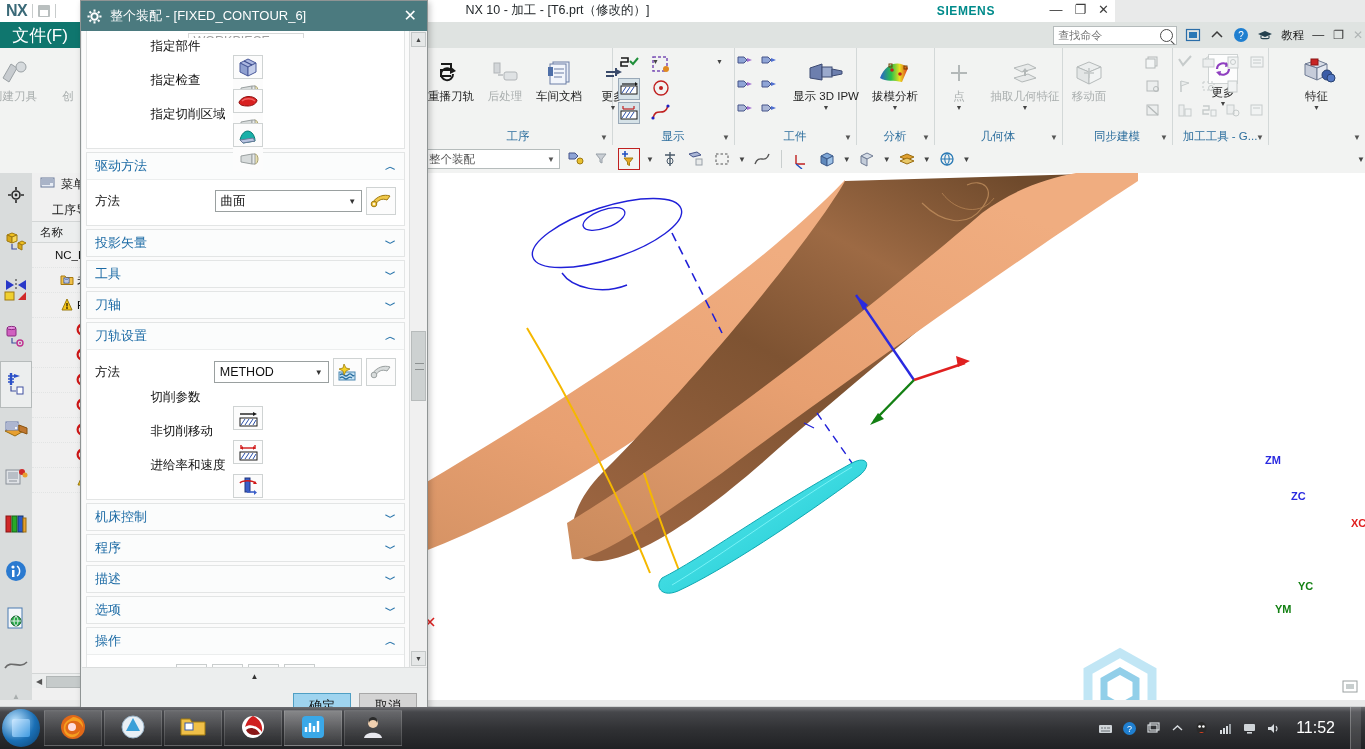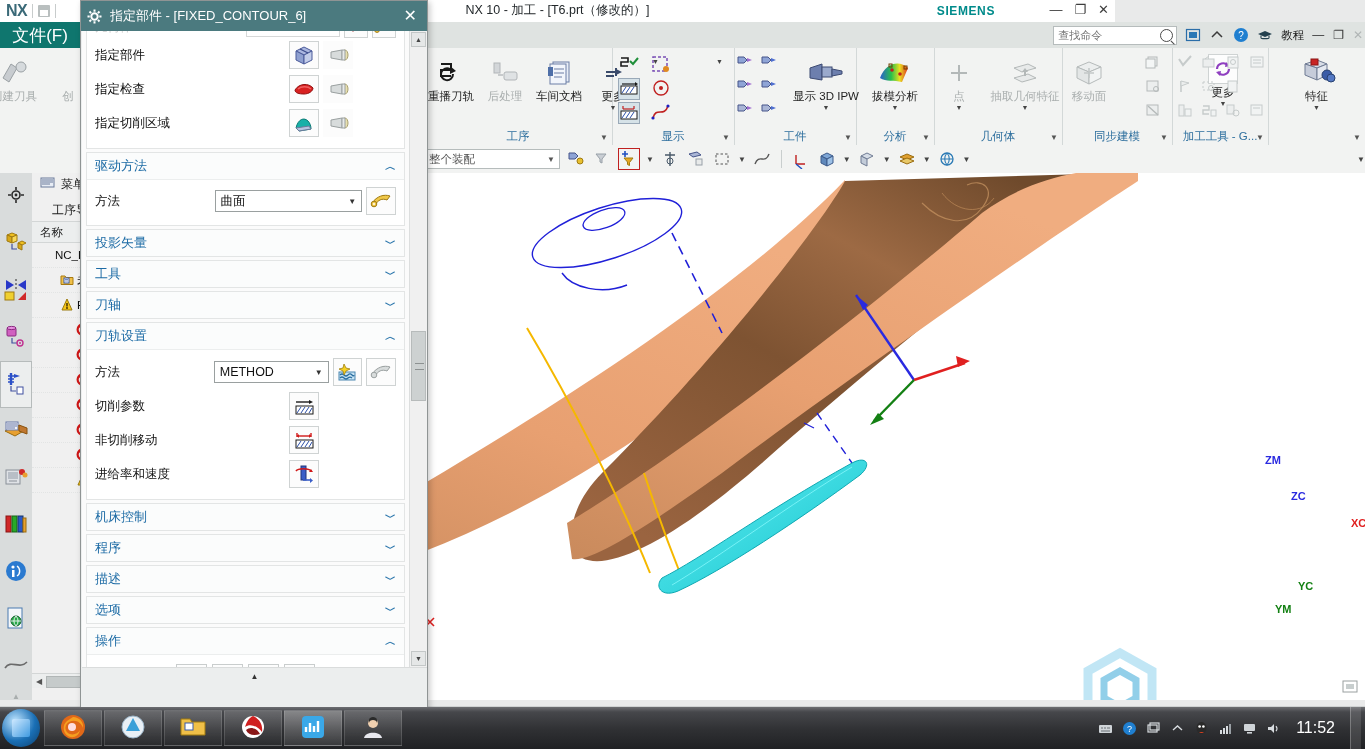--- a/index.html
+++ b/index.html
@@ -109,21 +109,21 @@
   .sec-head .st{flex:1;font-size:13px;color:#1d6ba5;}
   .sec-head .chev{font-size:11px;color:#2e78ad;font-weight:bold;}
   .sec-body{padding:5px 8px 8px 8px;background:#fff;}
   .row{display:flex;align-items:center;height:32px;}
   .row .lab{width:120px;font-size:12.5px;color:#111;}
   .combo{width:148px;height:22px;border:1px solid #9aa0a0;background:#fff;display:flex;align-items:center;font-size:12.5px;color:#111;padding-left:5px;box-sizing:border-box;}
   .combo .cv{flex:1;}
   .combo .cd{font-size:8px;color:#333;padding-right:5px;}
   .iconbtn{width:30px;height:28px;border:1px solid #cfd3d3;background:#fcfcfc;display:flex;align-items:center;justify-content:center;margin-left:4px;box-sizing:border-box;}
   .iconbtn.noborder{border-color:transparent;}
-  .geo-row{display:flex;align-items:center;height:34px;}
+  .geo-row{display:flex;align-items:center;height:34px;flex-direction:column;}
   .geo-row .lab{width:190px;font-size:12.5px;color:#111;}
   .opbtns{display:flex;gap:5px;justify-content:center;padding:6px 0 4px 0;}
   .opbtn{width:31px;height:31px;border:1px solid #c9cdcd;background:#fdfdfd;display:flex;align-items:center;justify-content:center;box-sizing:border-box;}
 
   .dlg-collapse{position:absolute;left:1px;top:666px;width:345px;height:16px;background:#eceeee;border-top:1px solid #dadcdc;display:flex;align-items:center;justify-content:center;font-size:8px;color:#333;}
   .dlg-foot{position:absolute;left:1px;top:682px;width:345px;height:45px;background:#eceeee;display:flex;align-items:center;justify-content:flex-end;padding-right:10px;gap:8px;box-sizing:border-box;}
   .btn{height:26px;min-width:58px;padding:0 14px;font-size:13px;display:flex;align-items:center;justify-content:center;box-sizing:border-box;}
   .btn.ok{background:#9fd4ef;border:1px solid #4f9fc4;color:#0d0d0d;}
   .btn.cancel{background:#d4d4d4;border:1px solid #a8a8a8;color:#0d0d0d;}
 
@@ -939,21 +939,21 @@
   <div class="dialog">
     <div class="dlg-title">
       <span class="gear">
         <svg width="15" height="15" viewBox="0 0 15 15">
             <circle cx="7.5" cy="7.5" r="3.2" fill="none" stroke="#fff" stroke-width="2"></circle>
             <g stroke="#fff" stroke-width="2">
               <path d="M7.5 0.5 v2.2M7.5 12.3 v2.2M0.5 7.5 h2.2M12.3 7.5 h2.2M2.5 2.5 l1.6 1.6M10.9 10.9 l1.6 1.6M12.5 2.5 l-1.6 1.6M4.1 10.9 l-1.6 1.6"></path>
             </g>
           </svg>
       </span>
-      <span class="t">指定部件 - [FIXED_CONTOUR_6]</span>
+      <span class="t">整个装配 - [FIXED_CONTOUR_6]</span>
       <span class="x">✕</span>
     </div>
 
     <div class="dlg-body">
       <div class="dlg-scrollarea">
 
         <div class="sec" style="margin-top:-16px;">
           <div class="sec-body" style="padding-top:0;">
             <div class="geo-row" style="height:22px;overflow:hidden;">
               <span class="lab" style="color:#666;opacity:.35;">几何体</span>
@@ -1203,20 +1203,24 @@
             <span class="grip"></span>
           </span>
         <span class="dvs-dn">▼</span>
       </div>
     </div>
 
     <div class="dlg-collapse">
       <span>▲</span>
     </div>
 
+    <div class="dlg-foot">
+      <span class="btn ok">确定</span>
+      <span class="btn cancel">取消</span>
+    </div>
   </div>
 
   <div class="taskbar">
     <div class="tstart"></div>
     <div class="tbtn" style="left:44px;">
       <span>
         <svg width="28" height="28" viewBox="0 0 28 28">
             <circle cx="14" cy="14" r="12" fill="#e06818"></circle>
             <path d="M14 4 C20 4, 25 9, 24 15 C22 9, 16 6, 10 9 C6 11, 5 17, 9 20 C13 23, 19 21, 21 17 C20 23, 14 26, 9 23 C4 20, 3 12, 8 8 Z" fill="#f5a020"></path>
             <circle cx="13" cy="14" r="4" fill="#fdd"></circle>

